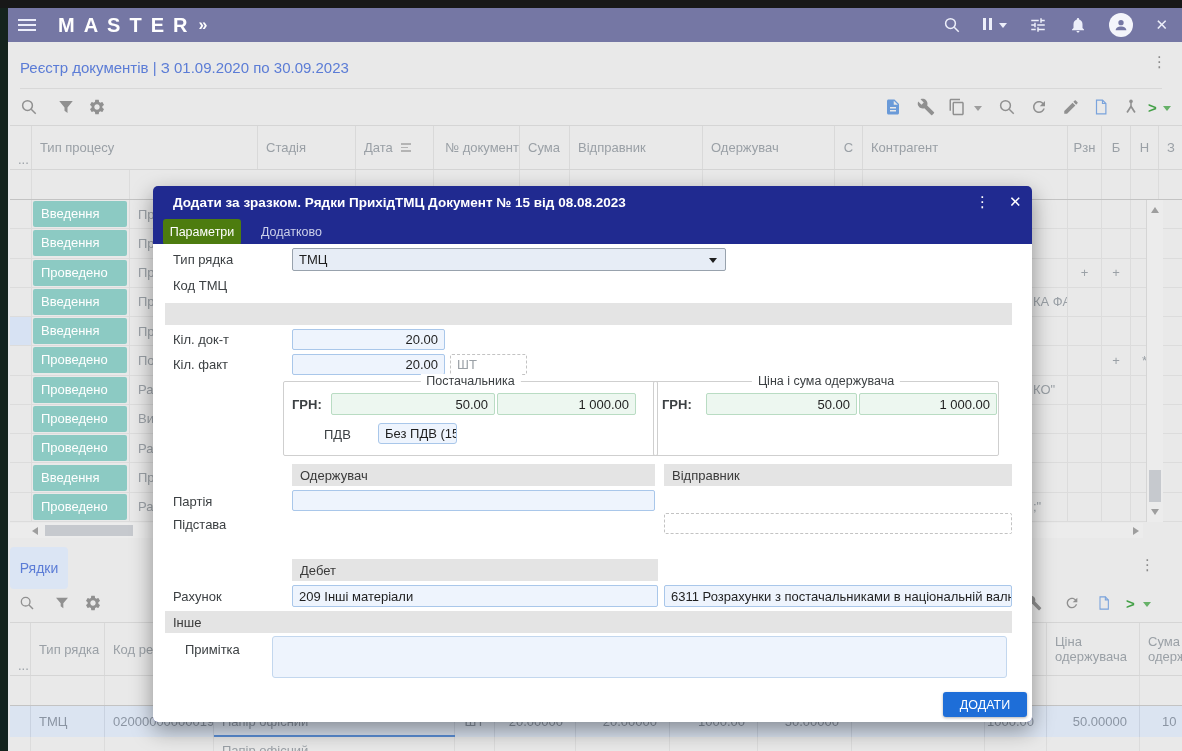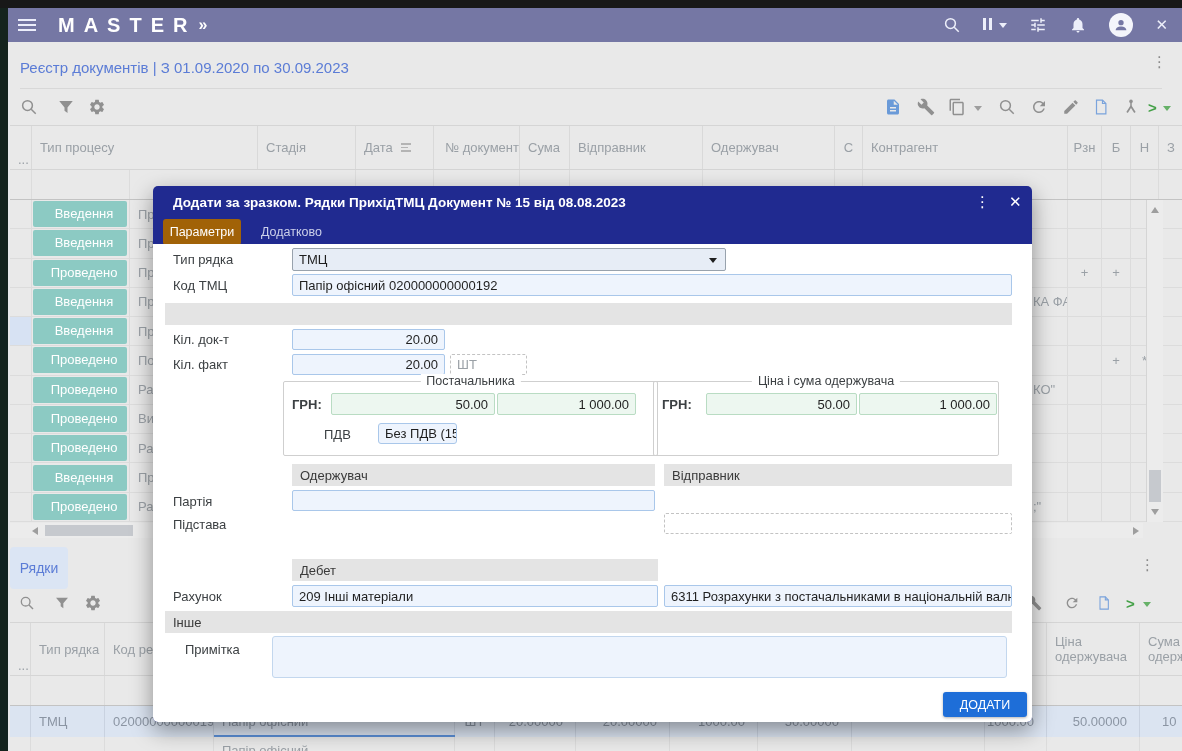--- a/index.html
+++ b/index.html
@@ -32,21 +32,21 @@
   
   .trow{display:flex;position:absolute;box-sizing:border-box;}
   .cell{height:100%;border-right:1px solid #dcdcdc;box-sizing:border-box;overflow:hidden;white-space:nowrap;flex:none;
         font-size:13px;color:#9aa0a6;display:flex;align-items:center;padding:0 0 0 8px;}
   .hrow .cell{border-right:1px solid #d9d9d9;color:#9aa0a6;}
   .hrow{border-top:1px solid #d5d5d5;border-bottom:1px solid #d5d5d5;}
   .frow{border-bottom:1px solid #c3c3c3;}
   .cc{justify-content:center;padding:0;}
   .rr{justify-content:flex-end;padding:0 12px 0 0;}
   .dots3{align-items:flex-end;padding-bottom:2px;color:#9aa0a6;}
-  .badge{background:#8ccac3;color:#fff;border-radius:2px;margin:1px 2px 1px 1px;width:94px;height:26px;line-height:26px;padding-left:8px;font-size:13px;text-align:center;}
+  .badge{background:#8ccac3;color:#fff;border-radius:2px;margin:1px 2px 1px 1px;width:94px;height:26px;line-height:26px;padding-left:8px;font-size:13px;}
   .selcell{background:#d7e2f3;}
   .sort{display:inline-flex;flex-direction:column;gap:2px;margin-left:8px;}
   .sort i{display:block;height:1.5px;background:#b4b4b4;}
   .sort i:nth-child(1){width:10px}.sort i:nth-child(2){width:7px}.sort i:nth-child(3){width:10px}
   
   .vsb{left:1146px;top:200px;width:17px;height:322px;background:#ececec;border-left:1px solid #d5d5d5;}
   .tri-up{position:absolute;left:4px;top:7px;width:0;height:0;border-left:4px solid transparent;border-right:4px solid transparent;border-bottom:6px solid #9e9e9e;}
   .tri-dn{position:absolute;left:4px;bottom:7px;width:0;height:0;border-left:4px solid transparent;border-right:4px solid transparent;border-top:6px solid #9e9e9e;}
   .vthumb{position:absolute;left:2px;top:270px;width:12px;height:32px;background:#c6c9ce;}
   .hsb{left:10px;top:523px;width:1133px;height:15px;background:#ececec;}
@@ -58,21 +58,21 @@
   
   .bh .cell{white-space:normal;line-height:15px;}
   .selrow .cell{background:#dbe4f1;color:#8b95a3;border-right:1px solid #c9d2e0;}
   .partrow .cell{color:#9aa0a6;align-items:flex-start;}
   .blue-underline{left:214px;top:735px;width:241px;height:2px;background:#5b8fd6;}
   
   .modal{left:153px;top:186px;width:879px;height:536px;background:#202a90;border-radius:5px;z-index:10;box-shadow:0 8px 22px rgba(0,0,0,.4);}
   .m-title{position:absolute;left:20px;top:9px;color:#fff;font-size:13.5px;font-weight:bold;}
   .m-dots{position:absolute;left:822px;top:7px;color:#fff;font-size:15px;cursor:pointer;}
   .m-close{position:absolute;left:856px;top:7px;color:#fff;font-size:15px;cursor:pointer;}
-  .m-tab{position:absolute;left:10px;top:33px;width:78px;height:26px;background:#a16207;border-radius:3px;color:#fff;font-size:12.5px;display:flex;align-items:center;justify-content:center;cursor:pointer;}
+  .m-tab{position:absolute;left:10px;top:33px;width:78px;height:26px;background:#4d7c0f;border-radius:3px;color:#fff;font-size:12.5px;display:flex;align-items:center;justify-content:center;cursor:pointer;}
   .m-tab2{position:absolute;left:108px;top:39px;color:#ccd0ea;font-size:12.5px;cursor:pointer;}
   .m-body{position:absolute;left:0;top:58px;width:879px;height:478px;background:#fff;border-radius:0 0 5px 5px;}
   .lbl{position:absolute;font-size:13px;color:#3c4043;white-space:nowrap;}
   .inp{position:absolute;box-sizing:border-box;background:#eef4fd;border:1px solid #a9c7ea;border-radius:2px;font-size:13px;color:#1f1f1f;padding:0 6px;display:flex;align-items:center;overflow:hidden;white-space:nowrap;}
   .sel{background:#e7edf6;border:1px solid #98a2ad;border-radius:2px;}
   .selcaret{position:absolute;right:8px;top:9px;width:0;height:0;border-left:4px solid transparent;border-right:4px solid transparent;border-top:5px solid #1f1f1f;}
   .num{justify-content:flex-end;padding-left:16px;}
   .green{background:#edf7f0;border:1px solid #b9dcc3;}
   .dis{background:transparent;border:1px dashed #c3c3c3;color:#9aa0a6;}
   .bar{position:absolute;box-sizing:border-box;background:#e4e4e4;color:#3a3a3a;font-size:13px;display:flex;align-items:center;padding:0 8px;}
@@ -599,21 +599,20 @@
     <div class="m-tab2">Додатково</div>
 
     <div class="m-body">
       <div class="lbl" style="left:20px;top:8px;">Тип рядка</div>
       <div class="inp sel" style="left:139px;top:4px;width:434px;height:23px;">
         <span>ТМЦ</span>
         <span class="selcaret"></span>
       </div>
 
       <div class="lbl" style="left:20px;top:34px;">Код ТМЦ</div>
-      <div class="inp" style="left:139px;top:30px;width:720px;height:22px;">Папір офісний 020000000000192</div>
 
       <div class="bar" style="left:12px;top:59px;width:847px;height:22px;"></div>
 
       <div class="lbl" style="left:20px;top:88px;">Кіл. док-т</div>
       <div class="inp num" style="left:139px;top:85px;width:153px;height:21px;">20.00</div>
 
       <div class="lbl" style="left:20px;top:113px;">Кіл. факт</div>
       <div class="inp num" style="left:139px;top:110px;width:153px;height:21px;">20.00</div>
       <div class="inp dis" style="left:297px;top:110px;width:77px;height:21px;">ШТ</div>
 

